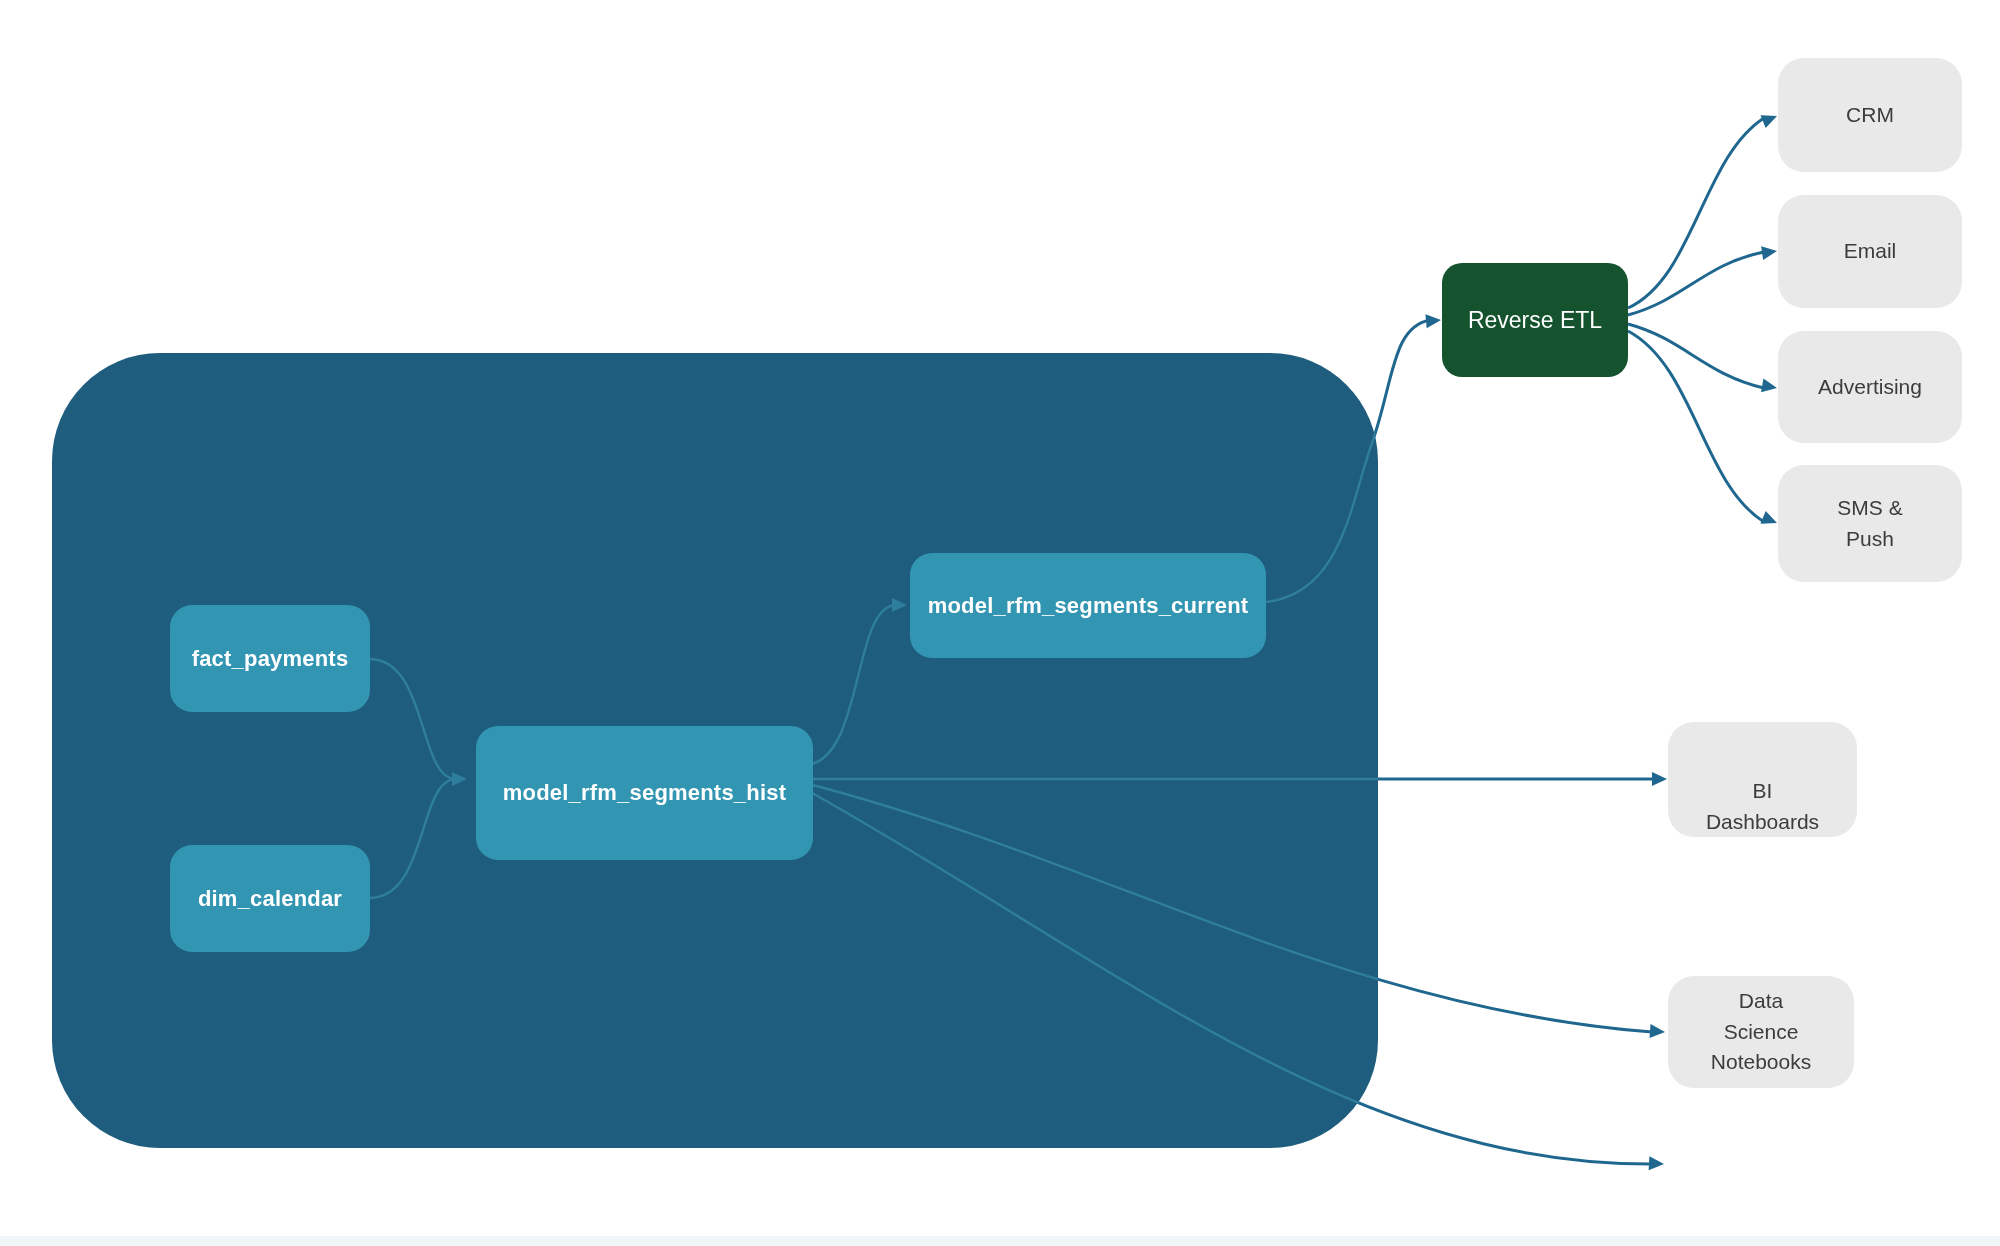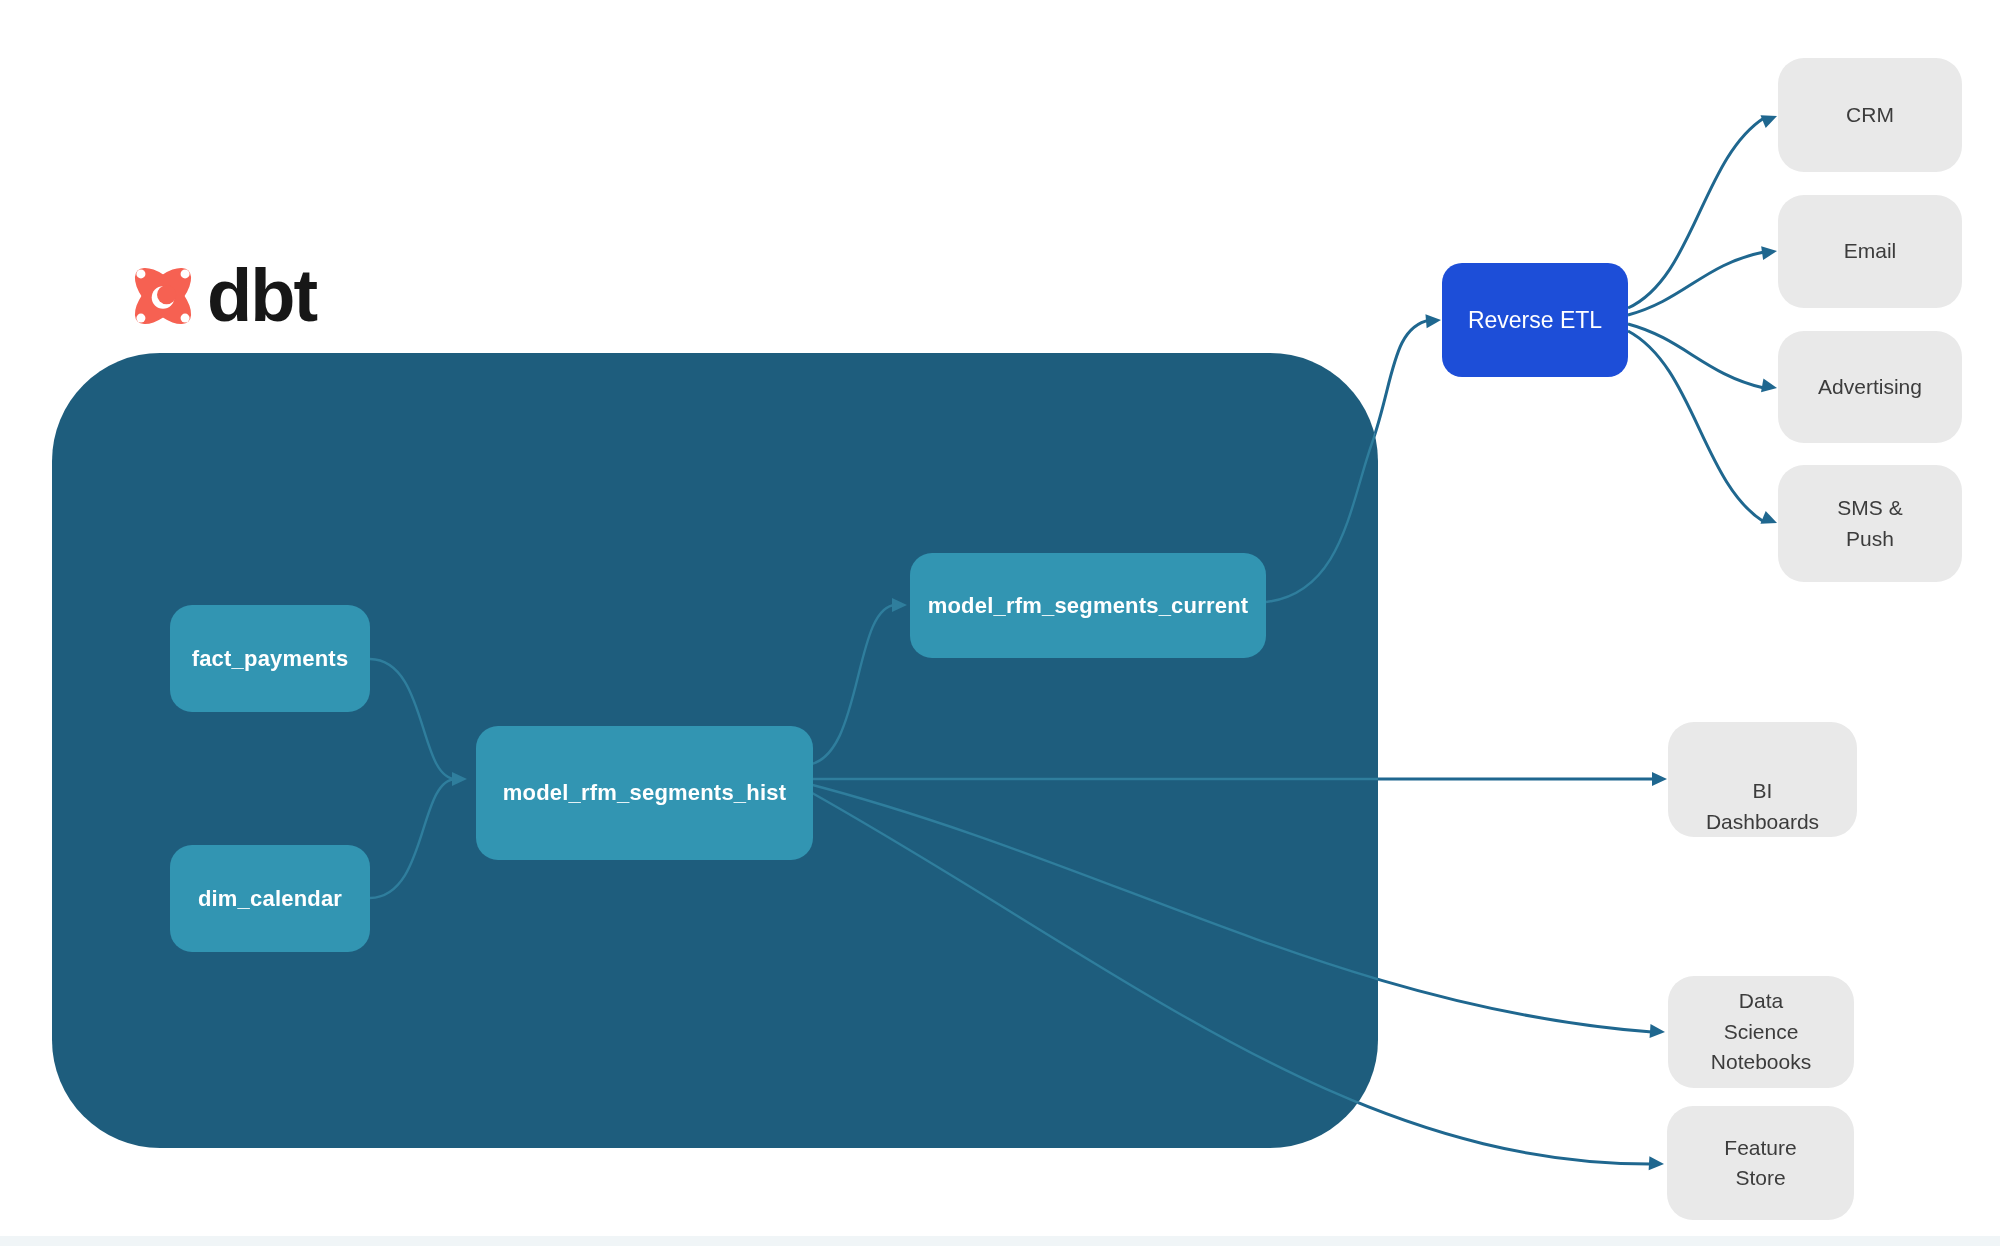--- a/index.html
+++ b/index.html
@@ -19,21 +19,21 @@
   
   .node {
     position:absolute; display:flex; align-items:center; justify-content:center;
     text-align:center; box-sizing:border-box;
   }
   .node-model {
     background:#3295B2; color:#ffffff; border-radius:22px; font-size:22px;
     letter-spacing:0.2px;
     font-weight:bold;
   }
-  .node-green { background:#1d4ed8; color:#ffffff; border-radius:20px; font-size:23px; }
+  .node-green { background:#14532d; color:#ffffff; border-radius:20px; font-size:23px; }
   .node-gray {
     background:#E9E9E9; color:#3C3C3C; border-radius:26px; font-size:21px;
     line-height:1.45; padding:0 34px;
   }
   
   .n-fact    { left:170px;  top:605px;  width:200px; height:107px; }
   .n-dim     { left:170px;  top:845px;  width:200px; height:107px; }
   .n-hist    { left:476px;  top:726px;  width:337px; height:134px; }
   .n-current { left:910px;  top:553px;  width:356px; height:105px; }
   .n-retl    { left:1442px; top:263px;  width:186px; height:114px; }
@@ -47,37 +47,20 @@
   .footer-strip {
     position:absolute; left:0; bottom:0; width:2000px; height:10px;
     background:#F0F5F7;
   }
 </style>
 </head>
 <body>
 
 <div class="canvas">
 
-  <div class="logo">
-    <svg viewBox="0 0 74 74">
-      <g fill="#F66152">
-        <ellipse cx="37" cy="37" rx="35" ry="16.5" transform="rotate(45 37 37)"></ellipse>
-        <ellipse cx="37" cy="37" rx="35" ry="16.5" transform="rotate(-45 37 37)"></ellipse>
-      </g>
-      <g fill="#ffffff">
-        <circle cx="15.5" cy="15.5" r="4.4"></circle>
-        <circle cx="58.5" cy="15.5" r="4.4"></circle>
-        <circle cx="15.5" cy="58.5" r="4.4"></circle>
-        <circle cx="58.5" cy="58.5" r="4.4"></circle>
-        <circle cx="37" cy="38.5" r="11"></circle>
-      </g>
-      <circle cx="40.5" cy="35.8" r="9.3" fill="#F66152"></circle>
-    </svg>
-    <span class="logo-text">dbt</span>
-  </div>
 
   <svg class="edge-layer" width="2000" height="1246" viewBox="0 0 2000 1246">
     <defs>
       <clipPath id="containerClip">
         <rect x="52" y="353" width="1326" height="795" rx="108"></rect>
       </clipPath>
       <mask id="outsideMask">
         <rect x="0" y="0" width="2000" height="1246" fill="#fff"></rect>
         <rect x="52" y="353" width="1326" height="795" rx="108" fill="#000"></rect>
       </mask>
@@ -153,18 +136,15 @@
   <div class="node node-gray n-sms">
     <span>SMS &amp; Push</span>
   </div>
 
   <div class="node node-gray n-bi">
     <span>BI Dashboards</span>
   </div>
   <div class="node node-gray n-dsn">
     <span>Data Science Notebooks</span>
   </div>
-  <div class="node node-gray n-fs">
-    <span>Feature Store</span>
-  </div>
 
   <div class="footer-strip"></div>
 </div>
 
 </body></html>

